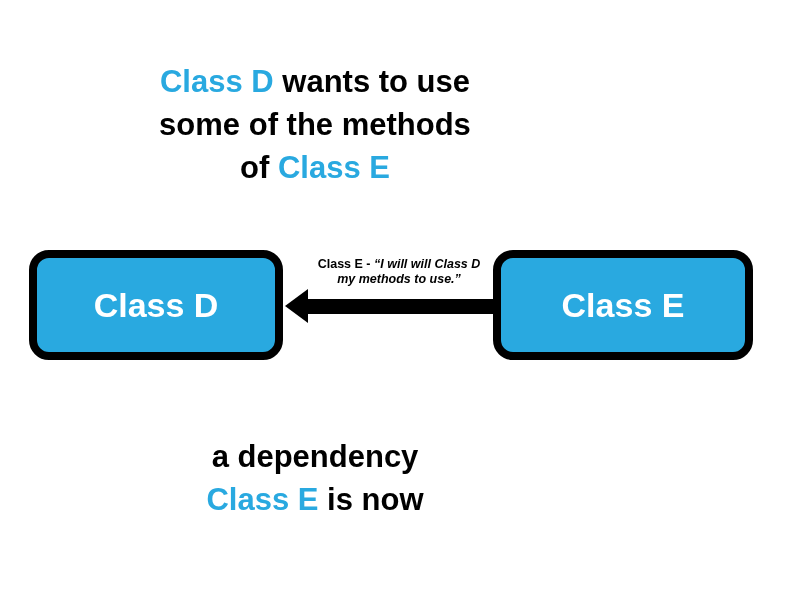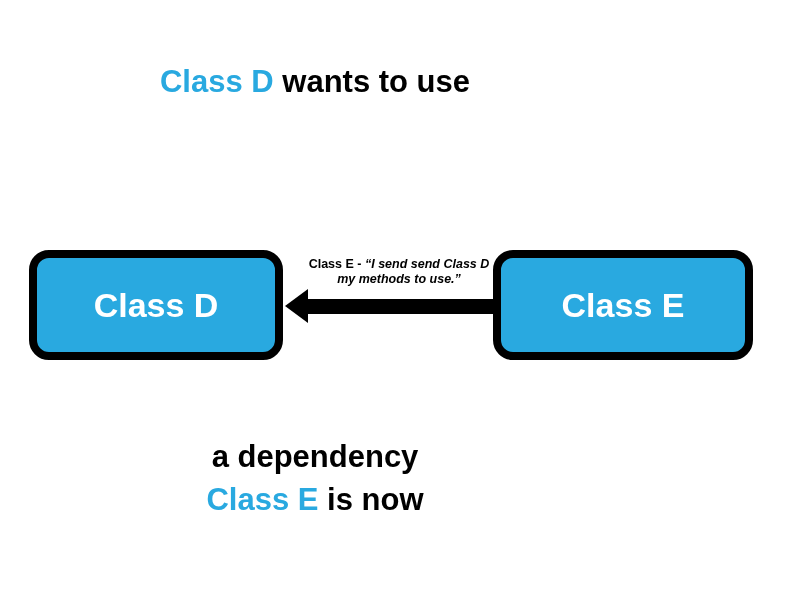--- a/index.html
+++ b/index.html
@@ -84,30 +84,32 @@
   }
   .arrow-label .quote { font-style: italic; }
 </style>
 </head>
 <body>
 
 <div class="canvas">
 
   <div class="caption caption-top">
     <div><span class="blue">Class D</span><span> wants to use</span></div>
+    <div>some of the methods</div>
+    <div><span>of </span><span class="blue">Class E</span></div>
   </div>
 
   <div class="class-box box-d">
     <span class="box-label">Class D</span>
   </div>
 
   <div class="arrow-shaft"></div>
   <div class="arrow-head"></div>
 
-  <div class="arrow-label"><span>Class E - </span><span class="quote">“I send send Class D</span><br><span class="quote">my methods to use.”</span></div>
+  <div class="arrow-label"><span>Class E - </span><span class="quote">“I will will Class D</span><br><span class="quote">my methods to use.”</span></div>
 
   <div class="class-box box-e">
     <span class="box-label">Class E</span>
   </div>
 
   <div class="caption caption-bottom">
     <div>a dependency</div>
     <div><span class="blue">Class E</span><span> is now</span></div>
   </div>
 

